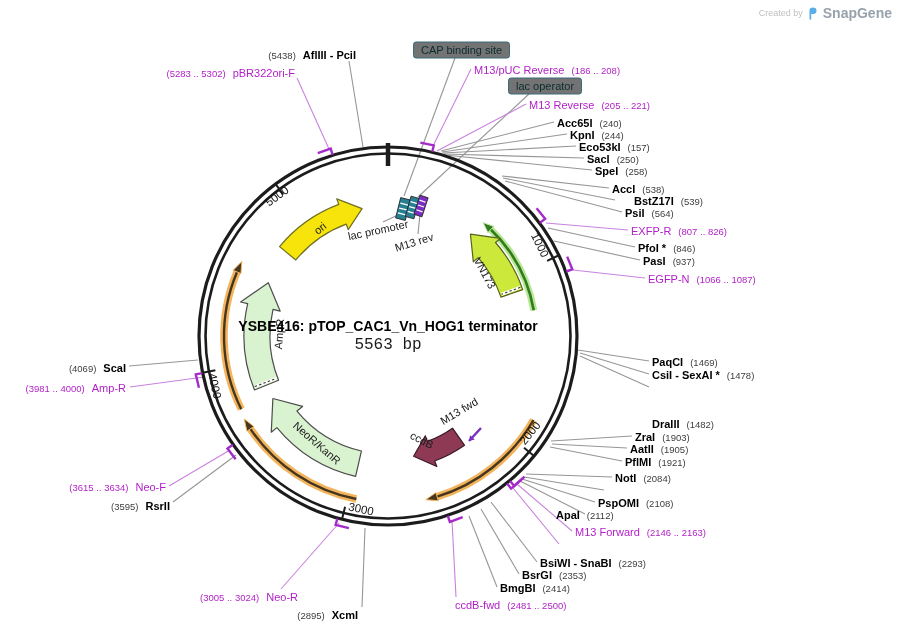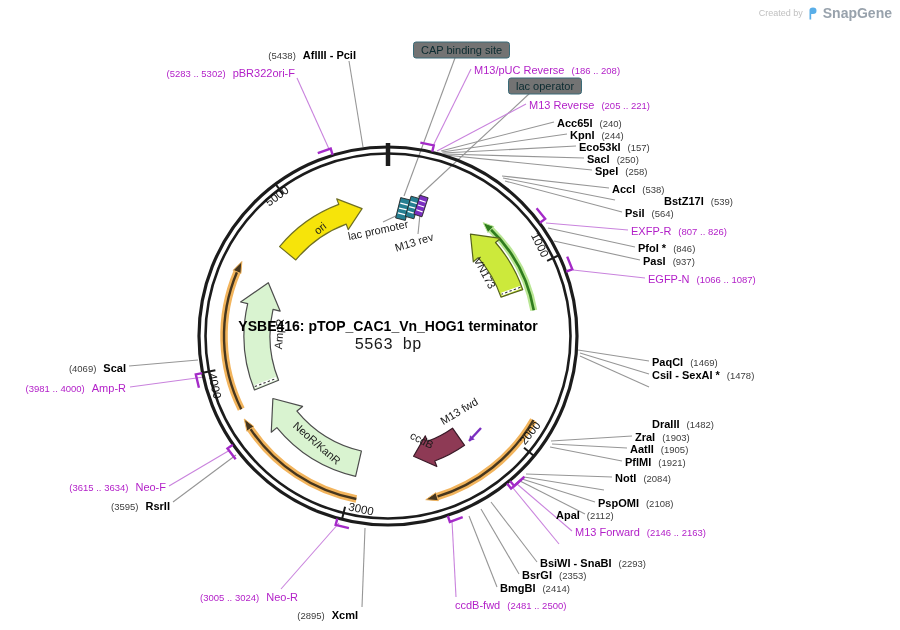--- a/index.html
+++ b/index.html
@@ -144,21 +144,21 @@
       <div class="lbl" style="left: 358px; top: 614px; transform: translate(-100%, -50%);"><span class="enz-pos gap-r">(2895)</span><span class="enz-name">XcmI</span></div>
       <div class="lbl pr" style="left: 455px; top: 604px; transform: translate(0px, -50%);"><span class="enz-name">ccdB-fwd</span><span class="enz-pos gap-l">(2481 .. 2500)</span></div>
       <div class="lbl pr" style="left: 474px; top: 69px; transform: translate(0px, -50%);"><span class="enz-name">M13/pUC Reverse</span><span class="enz-pos gap-l">(186 .. 208)</span></div>
       <div class="lbl pr" style="left: 529px; top: 104px; transform: translate(0px, -50%);"><span class="enz-name">M13 Reverse</span><span class="enz-pos gap-l">(205 .. 221)</span></div>
       <div class="lbl" style="left: 557px; top: 122px; transform: translate(0px, -50%);"><span class="enz-name">Acc65I</span><span class="enz-pos gap-l">(240)</span></div>
       <div class="lbl" style="left: 570px; top: 134px; transform: translate(0px, -50%);"><span class="enz-name">KpnI</span><span class="enz-pos gap-l">(244)</span></div>
       <div class="lbl" style="left: 579px; top: 146px; transform: translate(0px, -50%);"><span class="enz-name">Eco53kI</span><span class="enz-pos gap-l">(157)</span></div>
       <div class="lbl" style="left: 587px; top: 158px; transform: translate(0px, -50%);"><span class="enz-name">SacI</span><span class="enz-pos gap-l">(250)</span></div>
       <div class="lbl" style="left: 595px; top: 170px; transform: translate(0px, -50%);"><span class="enz-name">SpeI</span><span class="enz-pos gap-l">(258)</span></div>
       <div class="lbl" style="left: 612px; top: 188px; transform: translate(0px, -50%);"><span class="enz-name">AccI</span><span class="enz-pos gap-l">(538)</span></div>
-      <div class="lbl" style="left: 644px; top: 200px; transform: translate(0px, -50%); padding-left: 20px;"><span class="enz-name">BstZ17I</span><span class="enz-pos gap-l">(539)</span></div>
+      <div class="lbl" style="left: 614px; top: 200px; transform: translate(0px, -50%); padding-left: 20px;"><span class="enz-name">BstZ17I</span><span class="enz-pos gap-l">(539)</span></div>
       <div class="lbl" style="left: 625px; top: 212px; transform: translate(0px, -50%);"><span class="enz-name">PsiI</span><span class="enz-pos gap-l">(564)</span></div>
       <div class="lbl pr" style="left: 631px; top: 230px; transform: translate(0px, -50%);"><span class="enz-name">EXFP-R</span><span class="enz-pos gap-l">(807 .. 826)</span></div>
       <div class="lbl" style="left: 638px; top: 247px; transform: translate(0px, -50%);"><span class="enz-name">PfoI *</span><span class="enz-pos gap-l">(846)</span></div>
       <div class="lbl" style="left: 643px; top: 260px; transform: translate(0px, -50%);"><span class="enz-name">PasI</span><span class="enz-pos gap-l">(937)</span></div>
       <div class="lbl pr" style="left: 648px; top: 278px; transform: translate(0px, -50%);"><span class="enz-name">EGFP-N</span><span class="enz-pos gap-l">(1066 .. 1087)</span></div>
       <div class="lbl" style="left: 652px; top: 361px; transform: translate(0px, -50%);"><span class="enz-name">PaqCI</span><span class="enz-pos gap-l">(1469)</span></div>
       <div class="lbl" style="left: 652px; top: 374px; transform: translate(0px, -50%);"><span class="enz-name">CsiI - SexAI *</span><span class="enz-pos gap-l">(1478)</span></div>
       <div class="lbl" style="left: 652px; top: 387px; transform: translate(0px, -50%); margin-top: 36px;"><span class="enz-name">DraIII</span><span class="enz-pos gap-l">(1482)</span></div>
       <div class="lbl" style="left: 635px; top: 436px; transform: translate(0px, -50%);"><span class="enz-name">ZraI</span><span class="enz-pos gap-l">(1903)</span></div>
       <div class="lbl" style="left: 630px; top: 448px; transform: translate(0px, -50%);"><span class="enz-name">AatII</span><span class="enz-pos gap-l">(1905)</span></div>

